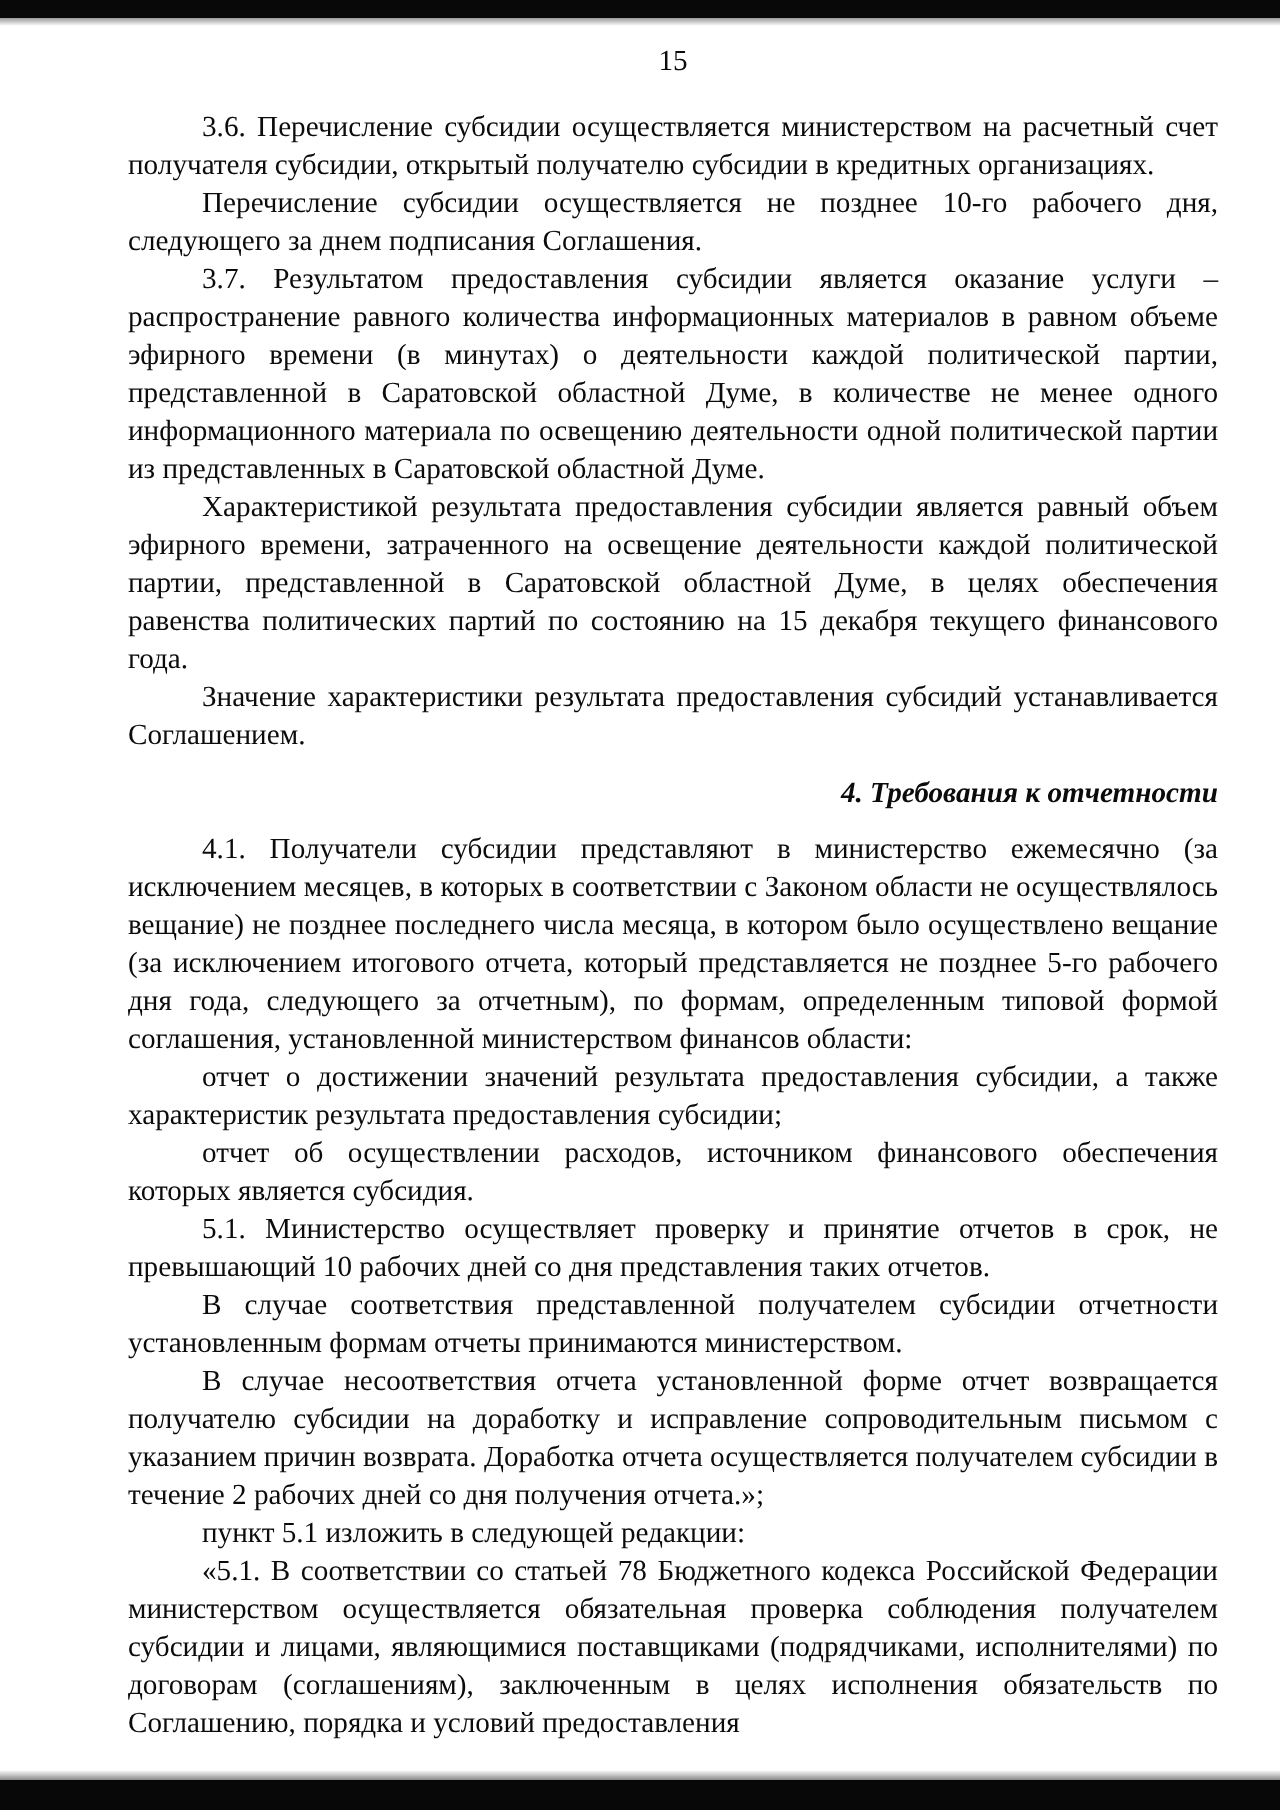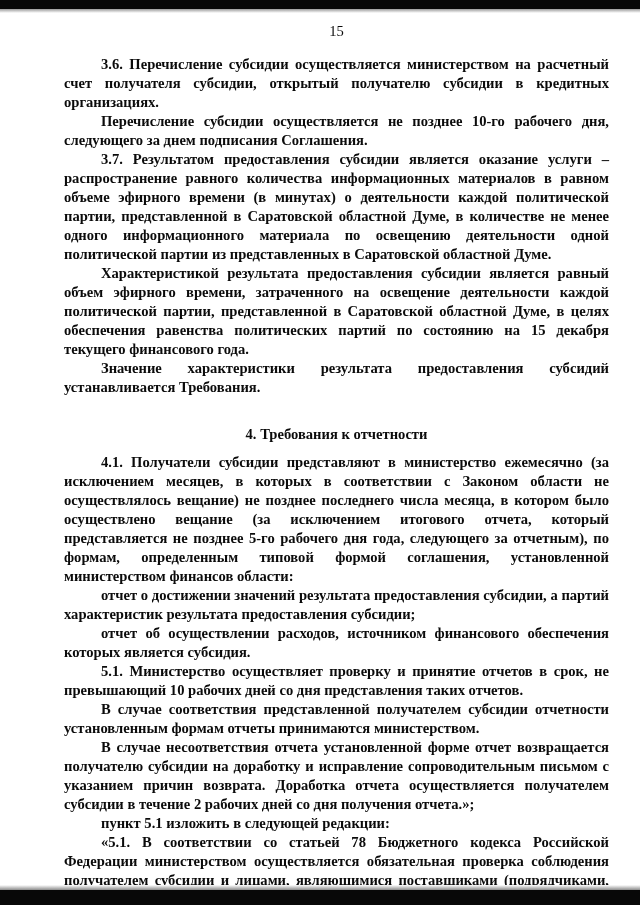--- a/index.html
+++ b/index.html
@@ -53,50 +53,50 @@
     text-align: justify;
   }
   .page-number {
     text-align: center;
     text-indent: 0;
     margin: 0 0 14px 0;
   }
   .content p {
     margin: 0;
     text-indent: 37px;
-    font-weight: bold;
   }
   .section-heading {
     font-size: 14.6px;
     line-height: 19px;
     font-weight: bold;
-    text-align: center;
+    text-align: right;
     text-indent: 0;
-    margin: 28px 0 9px 0;
+    margin: 10px 0 9px 0;
+    font-style: italic;
   }
 </style>
 </head>
 <body>
 
 <div class="page">
   <div class="scan-bar-top"></div>
 
   <div class="content">
     <div class="page-number">15</div>
 
     <p>3.6. Перечисление субсидии осуществляется министерством на расчетный счет получателя субсидии, открытый получателю субсидии в кредитных организациях.</p>
     <p>Перечисление субсидии осуществляется не позднее 10-го рабочего дня, следующего за днем подписания Соглашения.</p>
     <p>3.7. Результатом предоставления субсидии является оказание услуги – распространение равного количества информационных материалов в равном объеме эфирного времени (в минутах) о деятельности каждой политической партии, представленной в Саратовской областной Думе, в количестве не менее одного информационного материала по освещению деятельности одной политической партии из представленных в Саратовской областной Думе.</p>
     <p>Характеристикой результата предоставления субсидии является равный объем эфирного времени, затраченного на освещение деятельности каждой политической партии, представленной в Саратовской областной Думе, в целях обеспечения равенства политических партий по состоянию на 15 декабря текущего финансового года.</p>
-    <p>Значение характеристики результата предоставления субсидий устанавливается Требования.</p>
+    <p>Значение характеристики результата предоставления субсидий устанавливается Соглашением.</p>
 
     <h3 class="section-heading">4. Требования к отчетности</h3>
 
     <p>4.1. Получатели субсидии представляют в министерство ежемесячно (за исключением месяцев, в которых в соответствии с Законом области не осуществлялось вещание) не позднее последнего числа месяца, в котором было осуществлено вещание (за исключением итогового отчета, который представляется не позднее 5-го рабочего дня года, следующего за отчетным), по формам, определенным типовой формой соглашения, установленной министерством финансов области:</p>
-    <p>отчет о достижении значений результата предоставления субсидии, а партий характеристик результата предоставления субсидии;</p>
+    <p>отчет о достижении значений результата предоставления субсидии, а также характеристик результата предоставления субсидии;</p>
     <p>отчет об осуществлении расходов, источником финансового обеспечения которых является субсидия.</p>
     <p>5.1. Министерство осуществляет проверку и принятие отчетов в срок, не превышающий 10 рабочих дней со дня представления таких отчетов.</p>
     <p>В случае соответствия представленной получателем субсидии отчетности установленным формам отчеты принимаются министерством.</p>
     <p>В случае несоответствия отчета установленной форме отчет возвращается получателю субсидии на доработку и исправление сопроводительным письмом с указанием причин возврата. Доработка отчета осуществляется получателем субсидии в течение 2 рабочих дней со дня получения отчета.»;</p>
     <p>пункт 5.1 изложить в следующей редакции:</p>
     <p>«5.1. В соответствии со статьей 78 Бюджетного кодекса Российской Федерации министерством осуществляется обязательная проверка соблюдения получателем субсидии и лицами, являющимися поставщиками (подрядчиками, исполнителями) по договорам (соглашениям), заключенным в целях исполнения обязательств по Соглашению, порядка и условий предоставления</p>
   </div>
 
   <div class="scan-bar-bottom"></div>
 </div>

